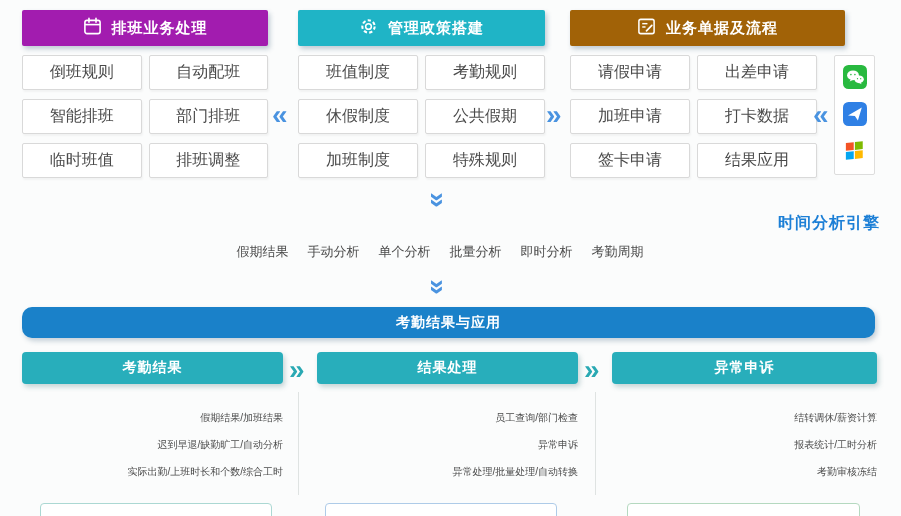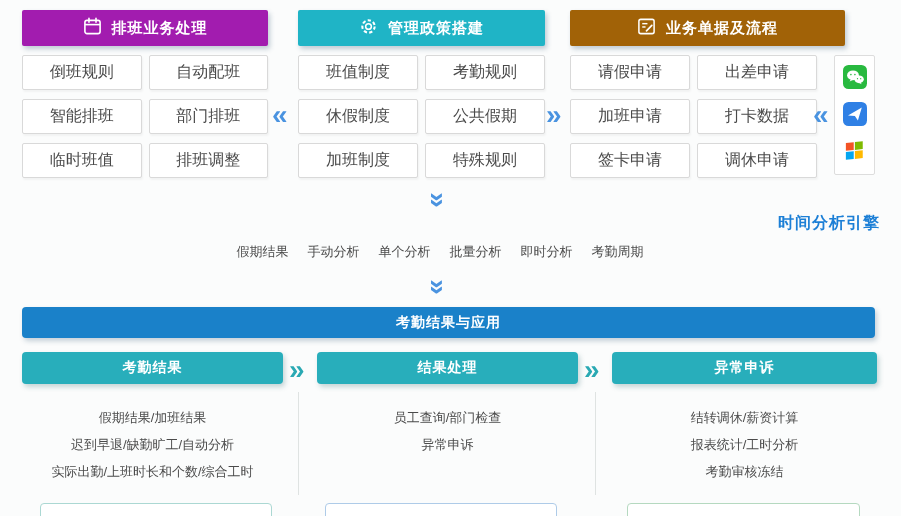--- a/index.html
+++ b/index.html
@@ -43,33 +43,33 @@
     color:#1c7fd6;font-size:16px;font-weight:bold;letter-spacing:1px;
   }
   .modes{
     position:absolute;left:0;top:243px;width:880px;
     display:flex;justify-content:center;gap:19px;
     font-size:13px;color:#4b4b4b;
   }
   
   .banner{
     position:absolute;left:22px;top:307px;width:853px;height:31px;background:#1a81c9;
-    border-radius:4px;display:flex;align-items:center;justify-content:center;
+    border-radius:10px;display:flex;align-items:center;justify-content:center;
     color:#fff;font-size:14px;font-weight:bold;letter-spacing:1px;
     box-shadow:2px 3px 5px rgba(40,80,110,.25);
   }
   .rbar{
     position:absolute;top:352px;height:32px;background:#28aebb;border-radius:4px;
     display:flex;align-items:center;justify-content:center;
     color:#fff;font-size:14px;font-weight:bold;letter-spacing:1px;
     box-shadow:2px 3px 5px rgba(40,100,105,.25);
   }
   .rlist{
-    position:absolute;top:404px;text-align:center;
-    font-size:13px;color:#4b4b4b;line-height:27px;
+    position:absolute;top:404px;text-align:right;
+    font-size:10px;color:#4b4b4b;line-height:27px;
   }
   .vdiv{position:absolute;top:392px;width:1px;height:103px;background:#dfe3e2;}
   .cutbox{position:absolute;top:503px;height:40px;background:#fff;border:1px solid;border-radius:4px;}
 </style>
 </head>
 <body>
 
 <div class="canvas">
 
   <div class="group" style="left:22px;width:246px">
@@ -129,21 +129,21 @@
         </svg>
       </span>
       <span>业务单据及流程</span>
     </div>
     <div class="grid">
       <div class="cell">请假申请</div>
       <div class="cell">出差申请</div>
       <div class="cell">加班申请</div>
       <div class="cell">打卡数据</div>
       <div class="cell">签卡申请</div>
-      <div class="cell">调休申请</div>
+      <div class="cell">结果应用</div>
     </div>
   </div>
 
   <span class="chev" style="left:813px;top:101px">«</span>
 
   <div class="panel">
     <span>
       <svg viewBox="0 0 24 24" width="24" height="24">
         <rect width="24" height="24" rx="5.5" fill="#28b93f"></rect>
         <ellipse cx="10" cy="10.3" rx="5.9" ry="4.9" fill="#fff"></ellipse>
@@ -196,20 +196,21 @@
 
   <div class="rlist" style="left:22px;width:261px">
     <div>假期结果/加班结果</div>
     <div>迟到早退/缺勤旷工/自动分析</div>
     <div>实际出勤/上班时长和个数/综合工时</div>
   </div>
   <div class="vdiv" style="left:298px"></div>
   <div class="rlist" style="left:317px;width:261px">
     <div>员工查询/部门检查</div>
     <div>异常申诉</div>
+    <div>异常处理/批量处理/自动转换</div>
   </div>
   <div class="vdiv" style="left:595px"></div>
   <div class="rlist" style="left:612px;width:265px">
     <div>结转调休/薪资计算</div>
     <div>报表统计/工时分析</div>
     <div>考勤审核冻结</div>
   </div>
 
   <div class="cutbox" style="left:40px;width:230px;border-color:#abd8d3"></div>
   <div class="cutbox" style="left:325px;width:230px;border-color:#aecbe8"></div>

